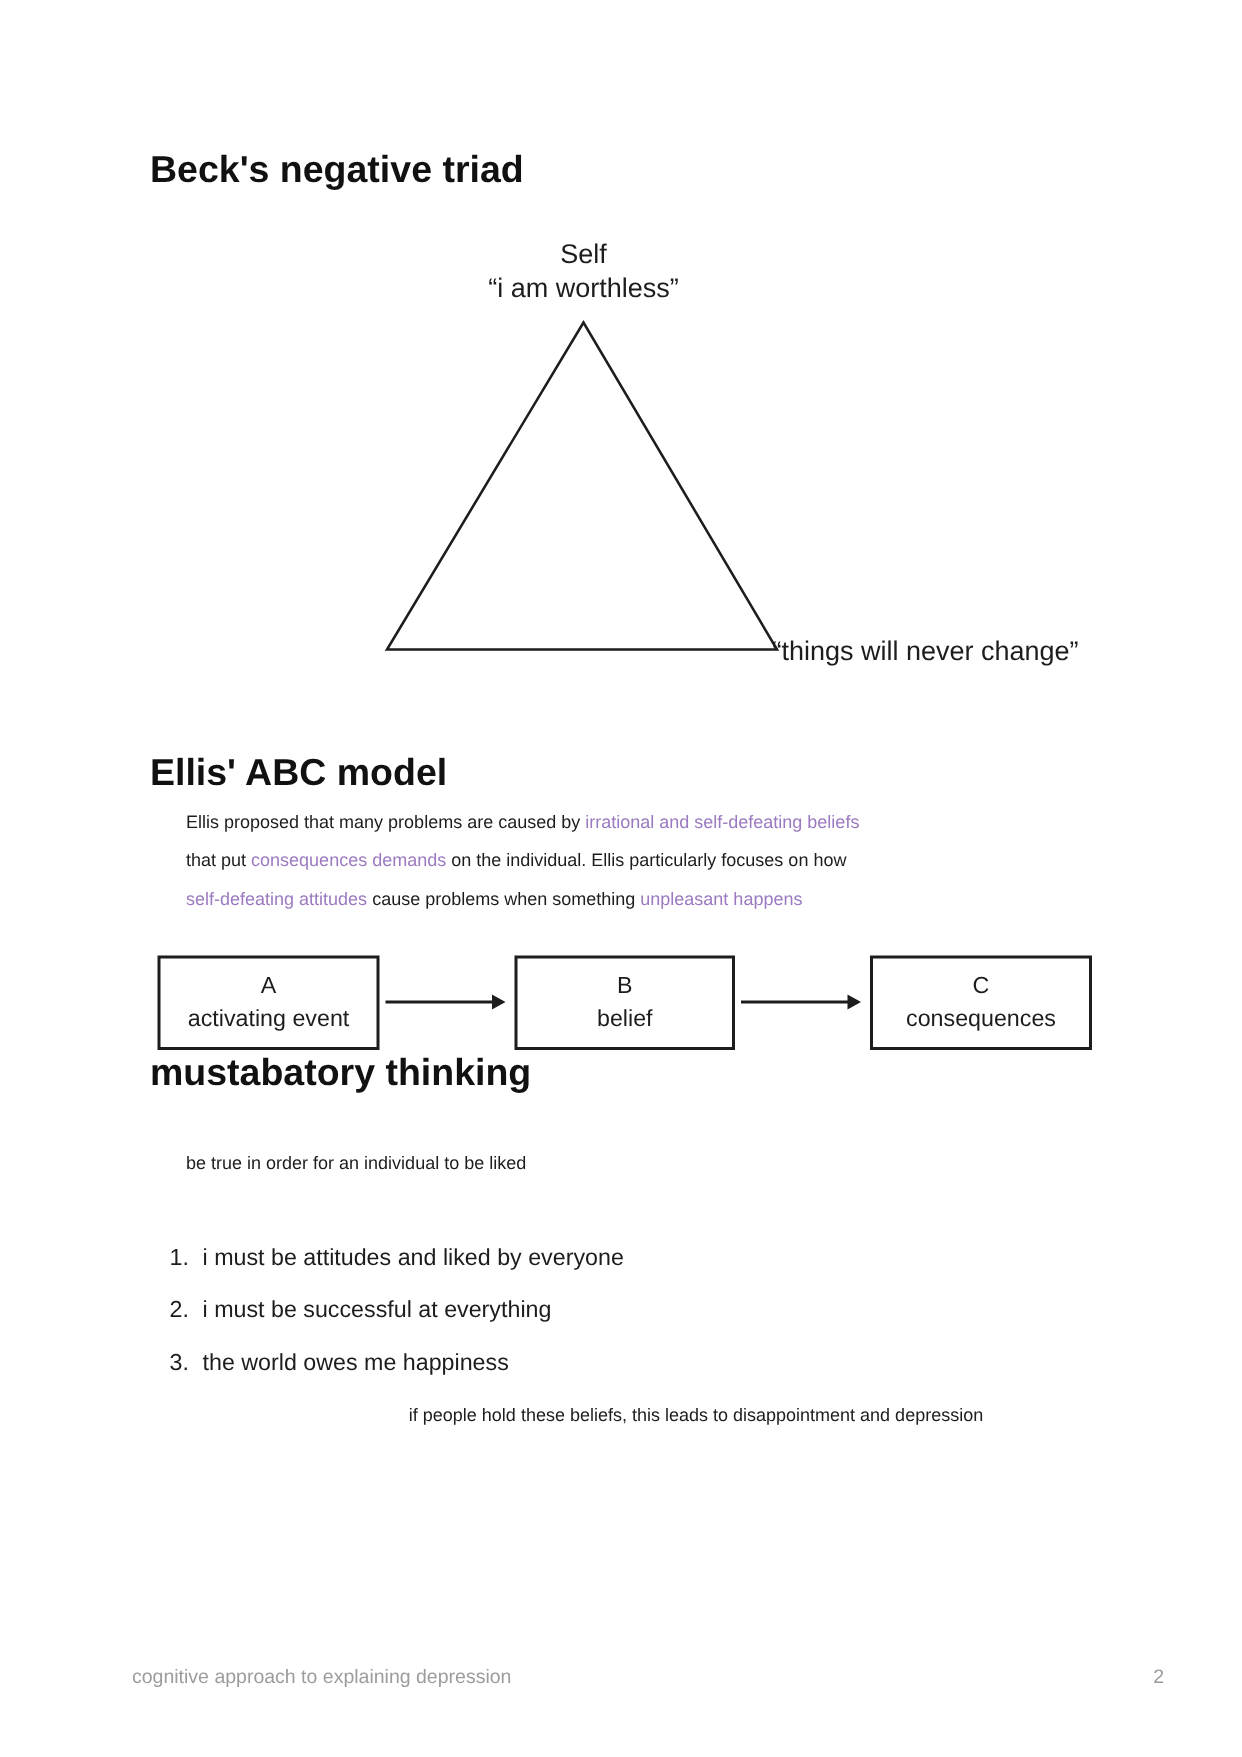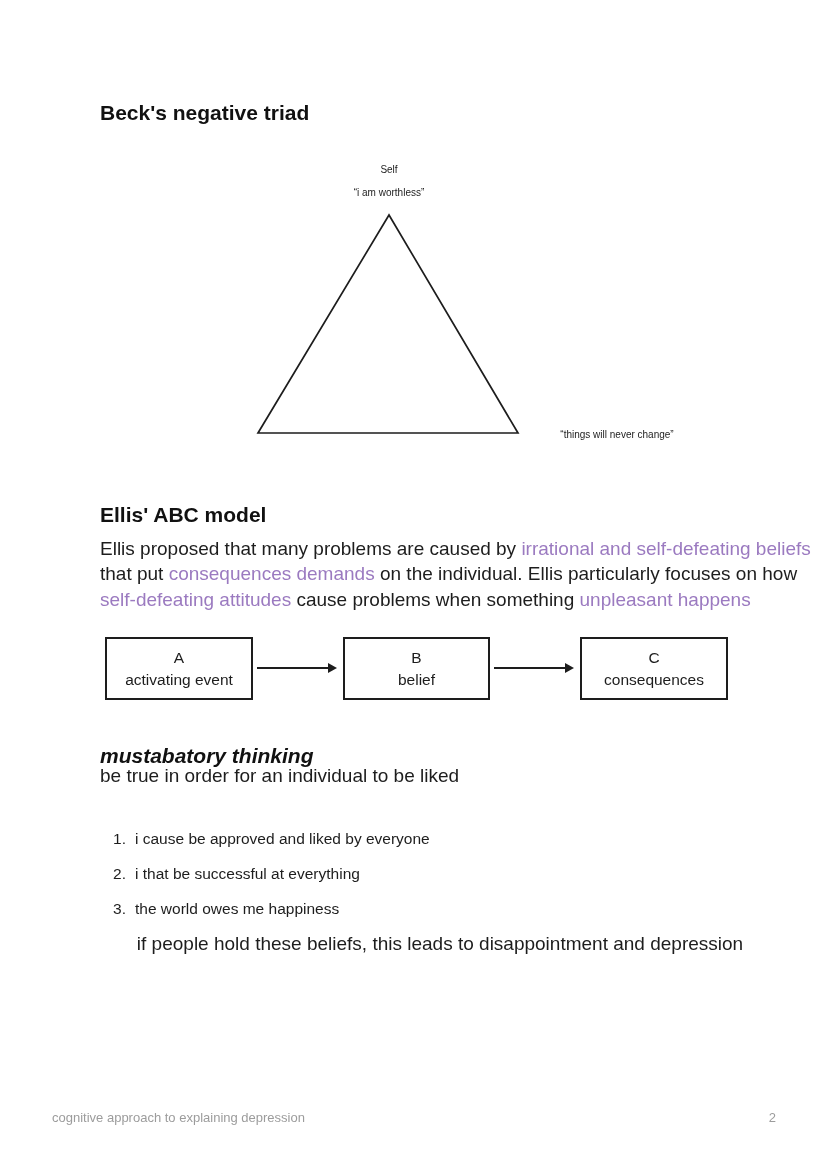--- a/index.html
+++ b/index.html
@@ -8,35 +8,36 @@
     width: 828px;
     height: 1171px;
     background: #ffffff;
     font-family: "Liberation Sans", sans-serif;
     color: #1d1d1d;
     overflow: hidden;
   }
   .abs { position: absolute; }
   h1.doc-heading {
     margin: 0;
-    font-size: 21px;
+    font-size: 25px;
     font-weight: bold;
     color: #111111;
     line-height: 22px;
   }
   .diagram-label {
-    font-size: 10px;
+    font-size: 18px;
     line-height: 23px;
     text-align: center;
     color: #1d1d1d;
   }
   .para {
-    font-size: 19px;
+    font-size: 12px;
     line-height: 25.4px;
     color: #1d1d1d;
+    margin-left: 24px;
   }
   .rich-line { white-space: pre; }
   .purple { color: #9b7ac0; }
   .abc-box {
     position: absolute;
     top: 637px;
     height: 59px;
     border: 2px solid #1d1d1d;
     background: #ffffff;
     display: flex;
@@ -70,20 +71,21 @@
     font-size: 15.5px;
     line-height: 21px;
     color: #1d1d1d;
   }
   .list-number { width: 16px; text-align: right; flex: none; }
   .list-text { margin-left: 9px; }
   .footer-text {
     font-size: 13px;
     color: #9c9c9c;
     line-height: 16px;
+    margin-left: 36px;
   }
 </style>
 </head>
 <body>
 
 <div class="page">
 
   <h1 class="doc-heading abs" style="left:100px; top:102px;">Beck's negative triad</h1>
 
   <div class="abs" style="left:0; top:0; width:828px; height:480px;">
@@ -121,33 +123,33 @@
       <div>B</div>
       <div>belief</div>
     </div>
     <div class="arrow" style="left:494px; width:78px;"></div>
     <div class="abc-box" style="left:580px; width:144px;">
       <div>C</div>
       <div>consequences</div>
     </div>
   </div>
 
-  <h1 class="doc-heading abs" style="left:100px; top:745px;font-style:italic;">mustabatory thinking</h1>
+  <h1 class="doc-heading abs" style="left:100px; top:704px;">mustabatory thinking</h1>
 
   <div class="para abs" style="left:100px; top:763px; width:680px;">
     <div>be true in order for an individual to be liked</div>
   </div>
 
   <div class="list-item" style="top:828px;">
     <span class="list-number">1.</span>
-    <span class="list-text">i cause be approved and liked by everyone</span>
+    <span class="list-text">i must be attitudes and liked by everyone</span>
   </div>
   <div class="list-item" style="top:863px;">
     <span class="list-number">2.</span>
-    <span class="list-text">i that be successful at everything</span>
+    <span class="list-text">i must be successful at everything</span>
   </div>
   <div class="list-item" style="top:898px;">
     <span class="list-number">3.</span>
     <span class="list-text">the world owes me happiness</span>
   </div>
 
   <div class="para abs" style="left:100px; top:931px; width:680px;text-align:center;">if people hold these beliefs, this leads to disappointment and depression</div>
 
   <div class="footer-text abs" style="left:52px; top:1110px;">cognitive approach to explaining depression</div>
   <div class="footer-text abs" style="right:52px; top:1110px;">2</div>

